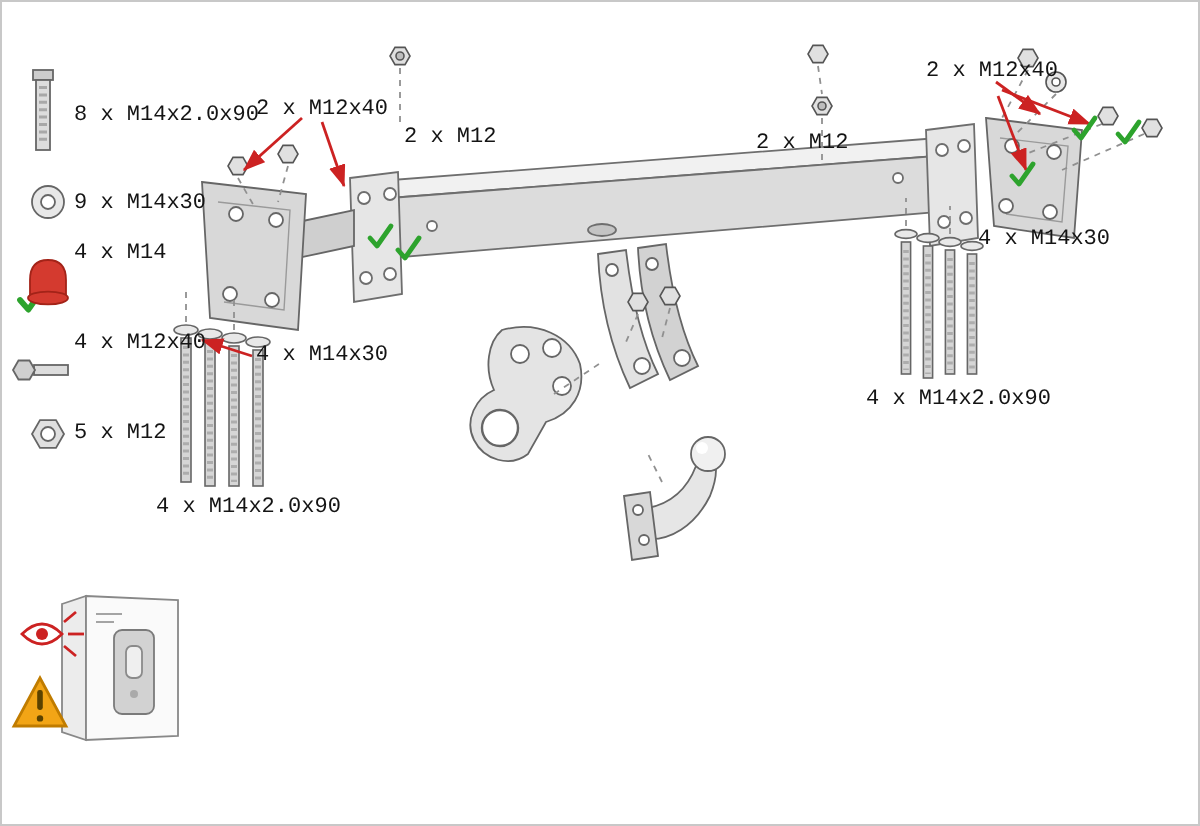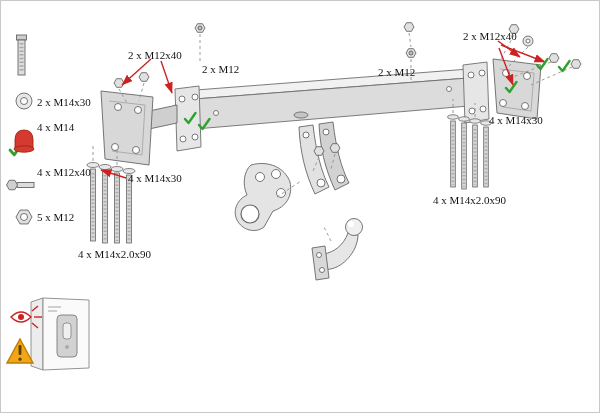--- a/index.html
+++ b/index.html
@@ -4,21 +4,21 @@
 <style>
   html,body{margin:0;padding:0;background:#fff;}
   .stage{
     position:relative;width:600px;height:413px;background:#ffffff;
     border:1px solid #c8c8c8;box-sizing:border-box;overflow:hidden;
     font-family:"DejaVu Sans","Liberation Sans",sans-serif;
   }
   .stage svg{position:absolute;left:0;top:0;}
   .lbl{
     position:absolute;font-size:11px;line-height:12px;color:#141414;
-    white-space:nowrap;font-family:Liberation Serif, serif;
+    white-space:nowrap;font-family:Liberation Mono, monospace;
   }
 </style>
 </head>
 <body>
 
 <div class="stage">
 
 <svg width="600" height="413" viewBox="0 0 600 413">
   <defs>
     <marker id="ah" markerWidth="9" markerHeight="7" refX="7.5" refY="3" orient="auto">
@@ -216,21 +216,22 @@
       <line x1="31" y1="322" x2="37" y2="327"></line>
     </g>
     <g>
       <polygon points="19,338 32,362 6,362" fill="#f2a516" stroke="#c07c00" stroke-width="1.4"></polygon>
       <rect x="17.6" y="344" width="2.8" height="10" rx="1.2" fill="#5a4200" stroke="none"></rect>
       <circle cx="19" cy="358.2" r="1.6" fill="#5a4200" stroke="none"></circle>
     </g>
   </g>
 </svg>
 
-<div class="lbl" style="left:36px;top:95px">2 x M14x30</div>
+<div class="lbl" style="left:36px;top:51px">8 x M14x2.0x90</div>
+<div class="lbl" style="left:36px;top:95px">9 x M14x30</div>
 <div class="lbl" style="left:36px;top:120px">4 x M14</div>
 <div class="lbl" style="left:36px;top:165px">4 x M12x40</div>
 <div class="lbl" style="left:36px;top:210px">5 x M12</div>
 
 <div class="lbl" style="left:127px;top:48px">2 x M12x40</div>
 <div class="lbl" style="left:201px;top:62px">2 x M12</div>
 <div class="lbl" style="left:462px;top:29px">2 x M12x40</div>
 <div class="lbl" style="left:377px;top:65px">2 x M12</div>
 <div class="lbl" style="left:488px;top:113px">4 x M14x30</div>
 <div class="lbl" style="left:127px;top:171px">4 x M14x30</div>

